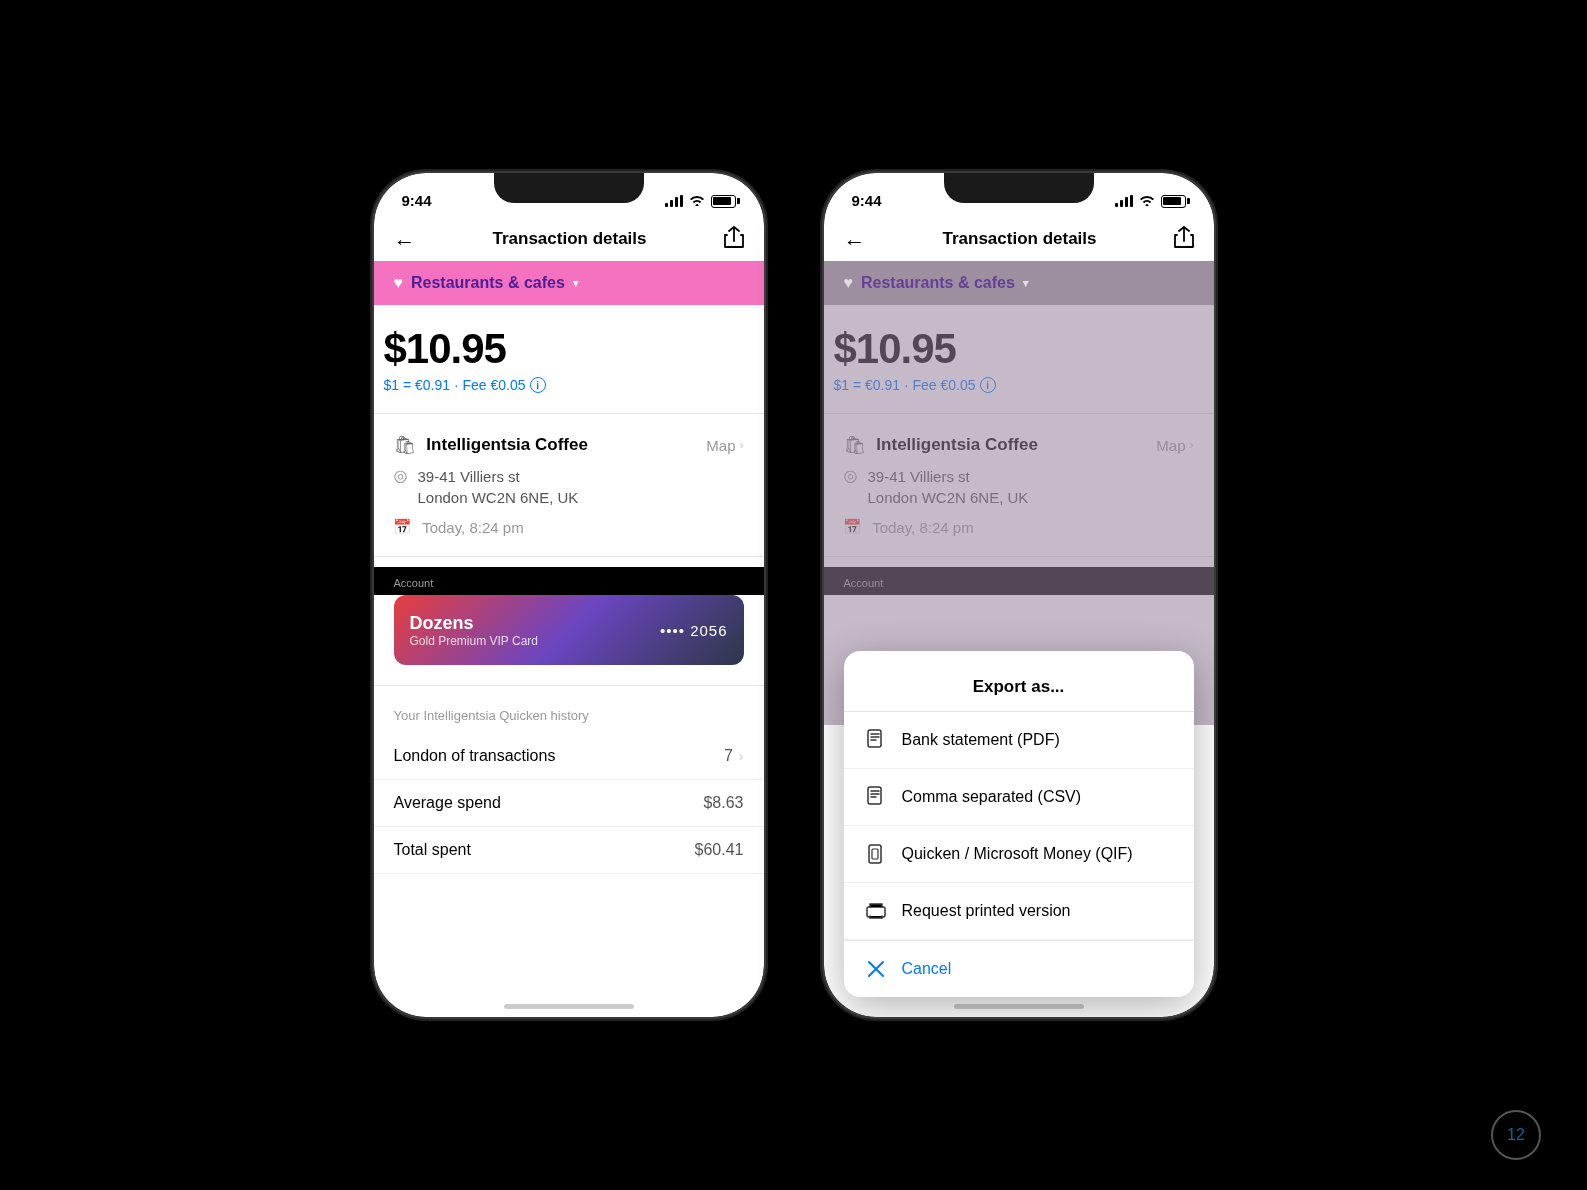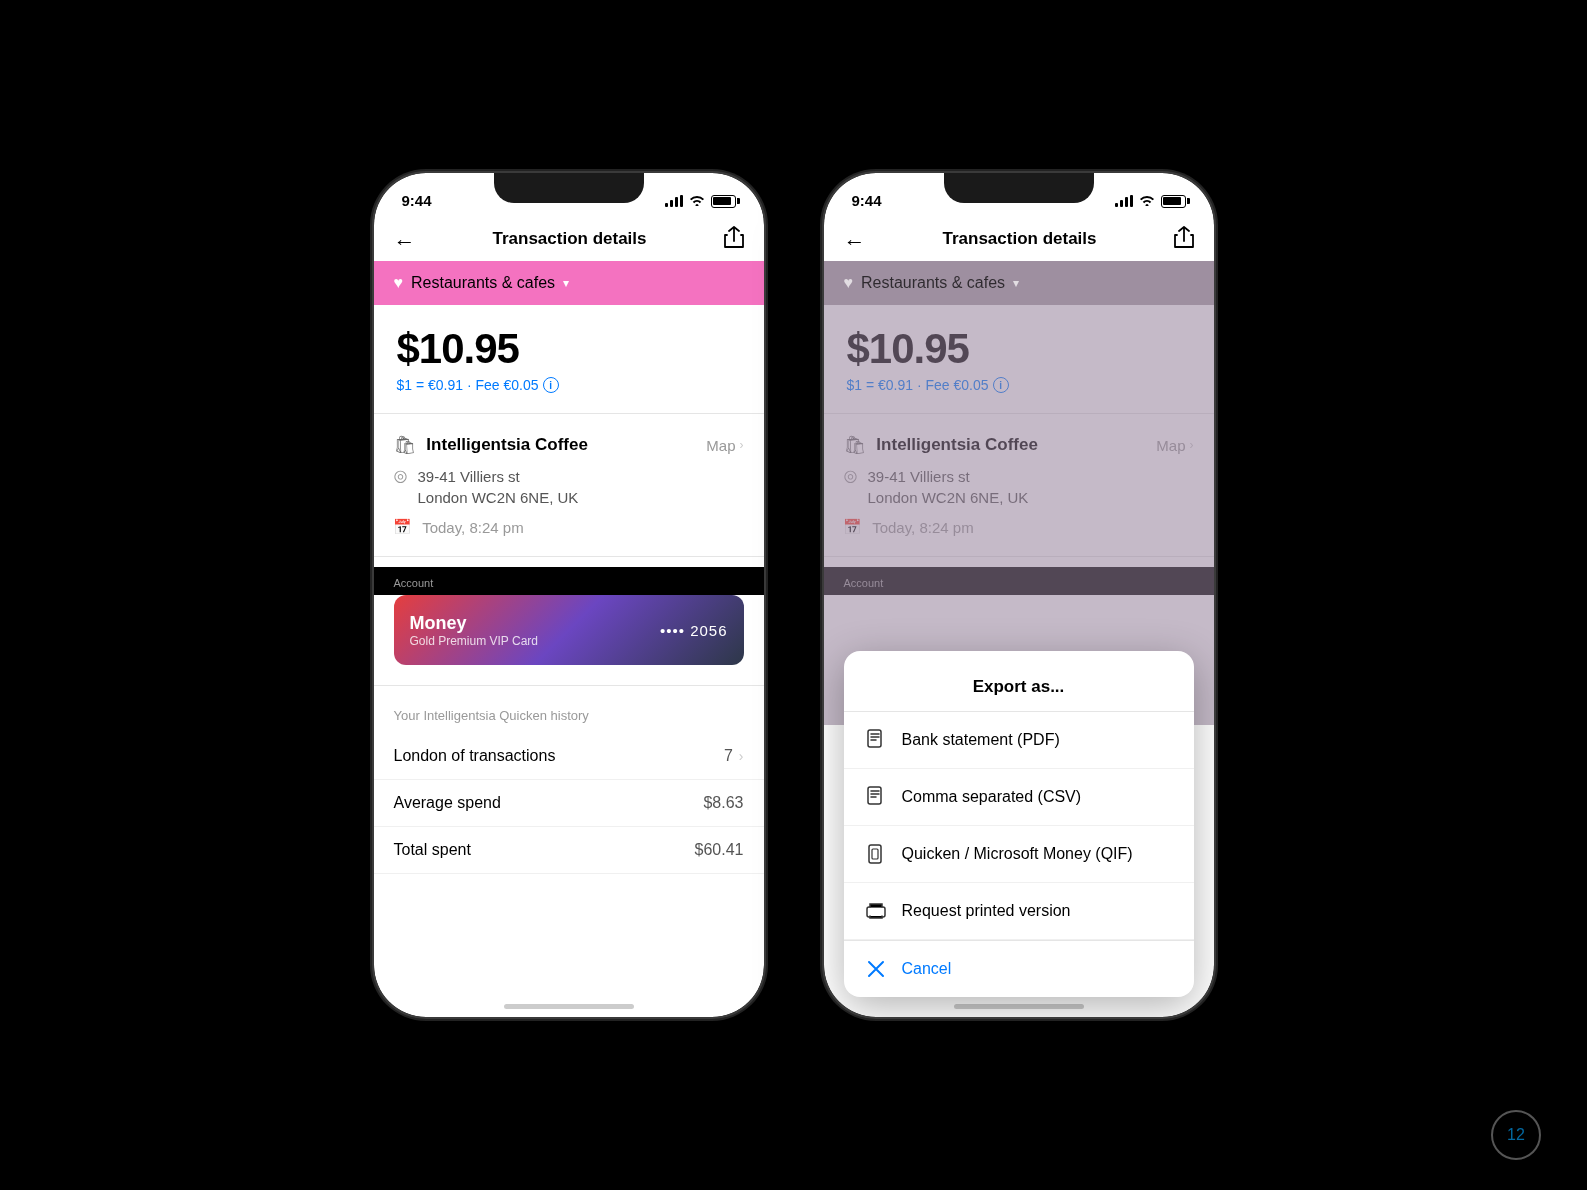--- a/index.html
+++ b/index.html
@@ -190,34 +190,34 @@
 
     .category-bar.pink { background: #f472c0; }
     .category-bar.gray { background: #9e8fa0; }
 
     .heart-icon {
       color: #fff;
       font-size: 16px;
     }
 
     .category-text {
-      color: #000000;
+      color: #4c1d95;
       font-size: 16px;
-      font-weight: 400;
+      font-weight: 700;
     }
 
     .category-chevron {
       color: #fff;
       font-size: 12px;
     }
 
     
     .amount-section {
       background: #fff;
-      padding: 20px 23px 10px;
+      padding: 20px 10px 10px;
     }
 
     .amount {
       font-size: 42px;
       font-weight: 700;
       color: #000;
       letter-spacing: -1px;
     }
 
     .exchange-rate {
@@ -605,21 +605,21 @@
         </div>
       </div>
 
       <div class="divider"></div>
 
       <div class="section-label">Account</div>
 
       <div class="card-section">
         <div class="card">
           <div class="card-left">
-            <div class="card-brand">Money</div>
+            <div class="card-brand">Dozens</div>
             <div class="card-type">Gold Premium VIP Card</div>
           </div>
           <div class="card-number">
             <span>••••</span>
             <span>2056</span>
           </div>
         </div>
       </div>
 
       <div class="divider"></div>

